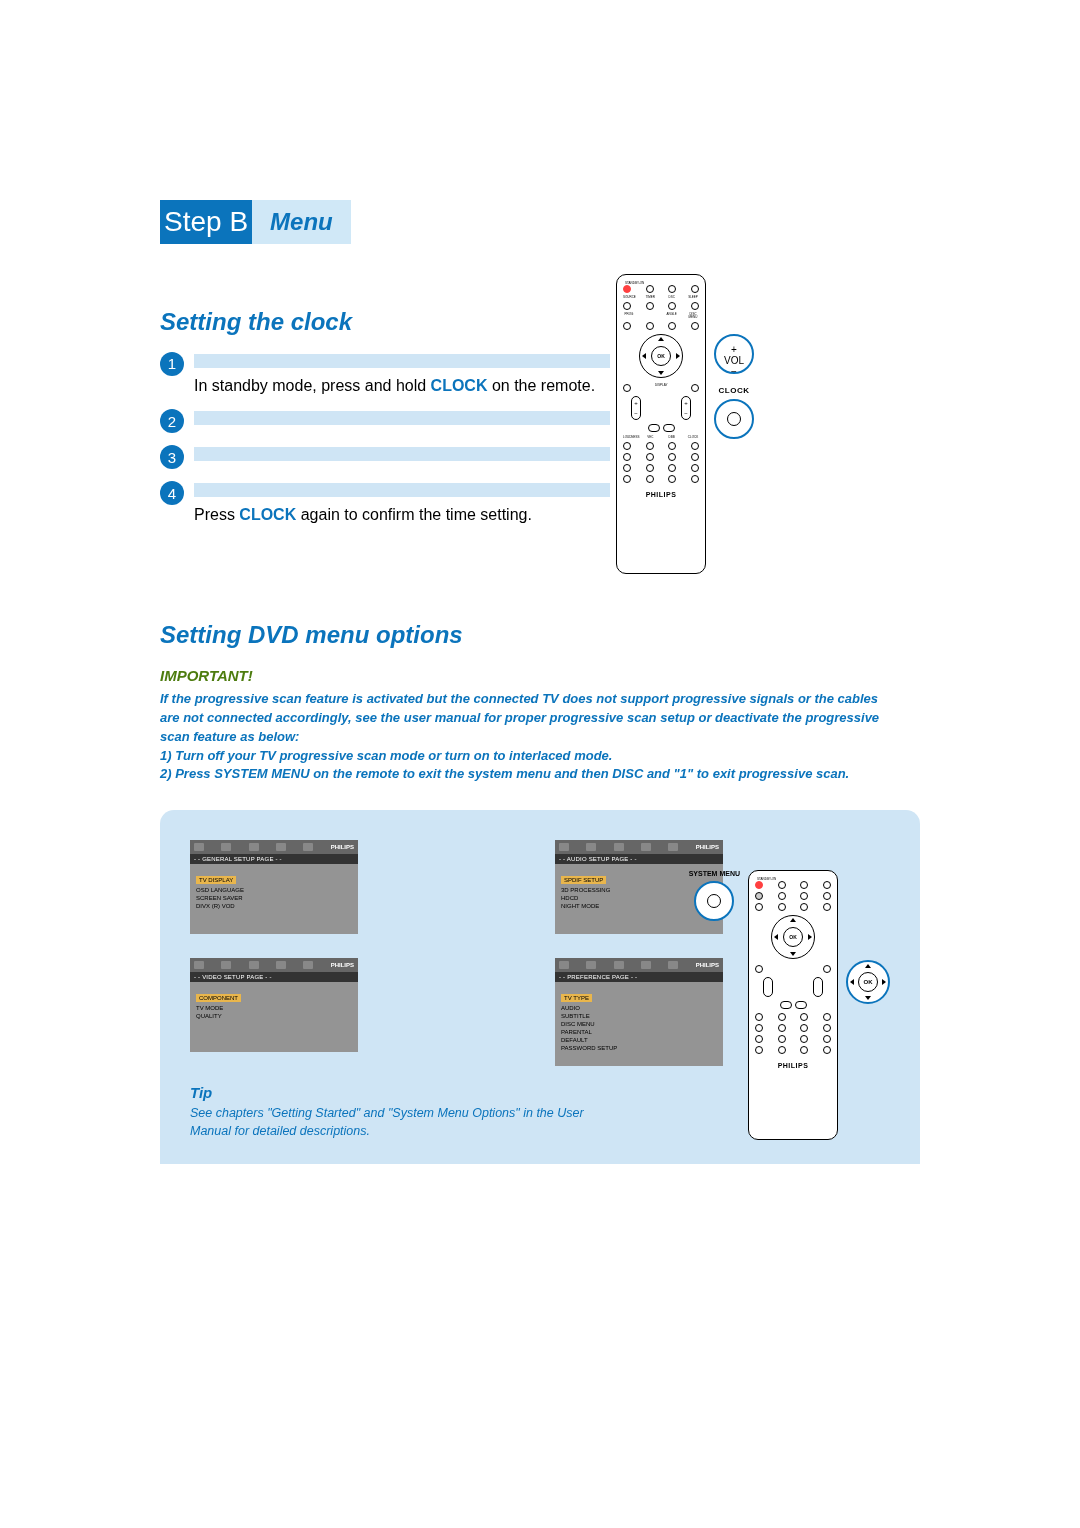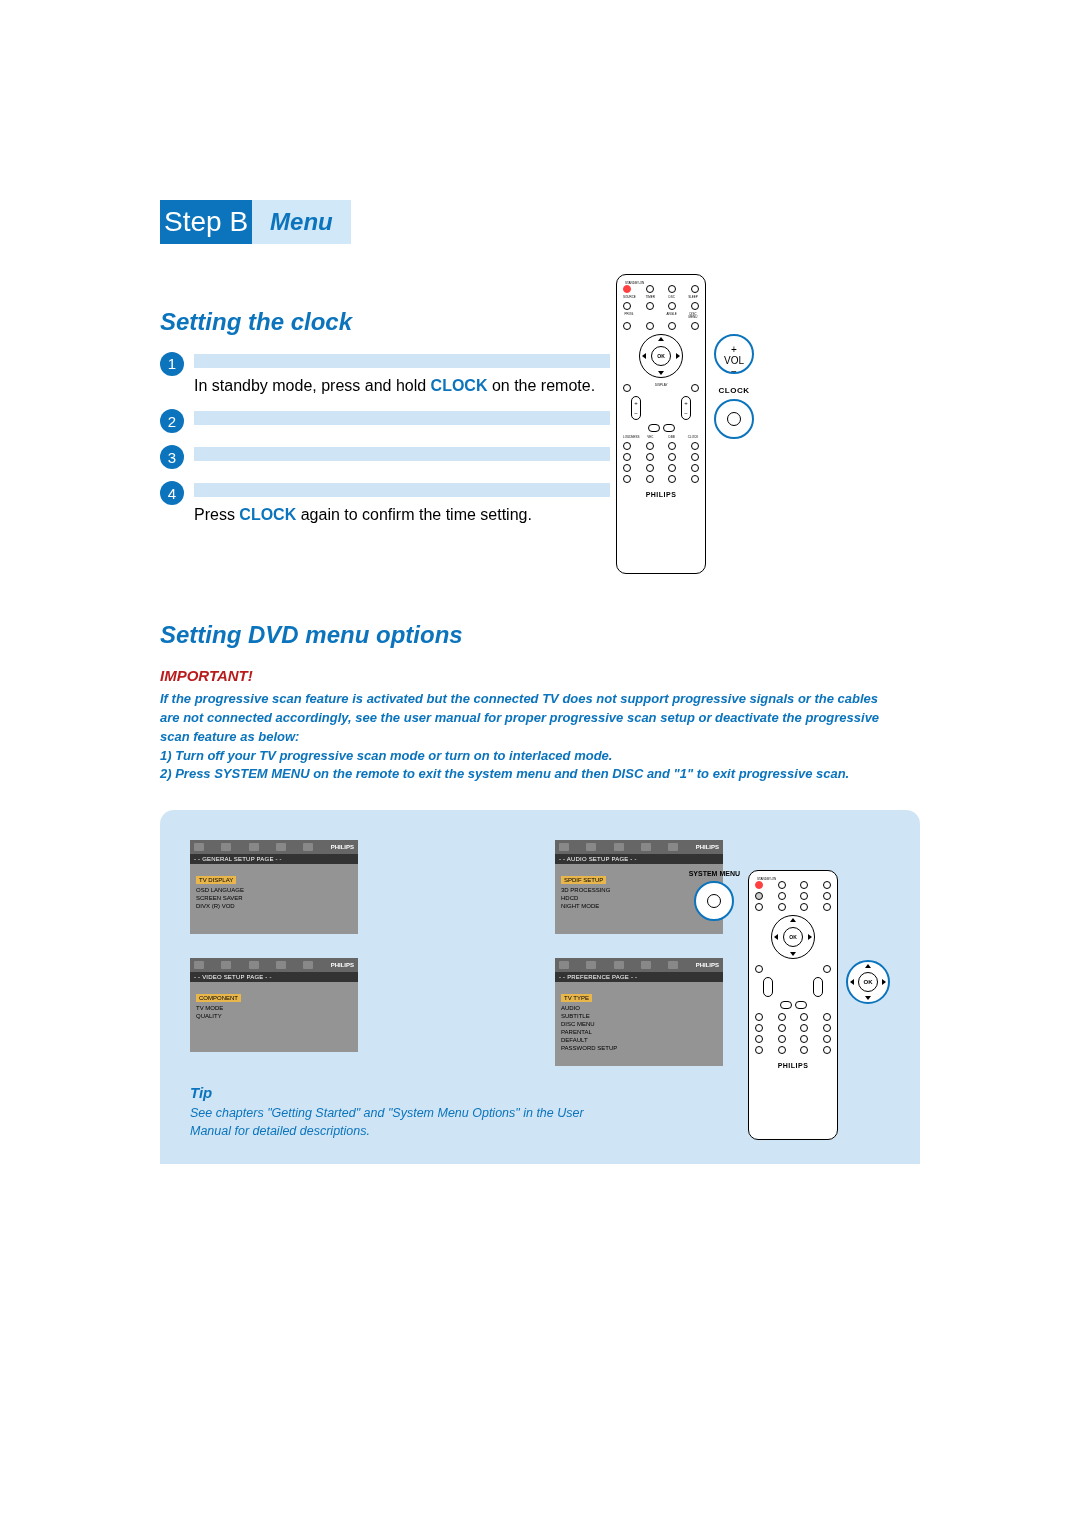--- a/index.html
+++ b/index.html
@@ -36,21 +36,21 @@
   .callout-box { display:flex; flex-direction:column; gap:12px; margin-top:60px; }
   .call-circle { width:40px; height:40px; border:2px solid #0b74bc; border-radius:50%; background:#fff; position:relative; display:flex; flex-direction:column; align-items:center; justify-content:space-between; padding:8px 0; }
   .call-circle span { font-size:10px; color:#000; }
   .call-label { font-size:6px; color:#000; text-align:center; }
   .clock-call { display:flex; flex-direction:column; align-items:center; }
   .clock-circle { width:40px; height:40px; border:2px solid #0b74bc; border-radius:50%; background:#fff; display:flex; align-items:center; justify-content:center; margin-top:4px; }
   .clock-inner { width:14px; height:14px; border:1px solid #000; border-radius:50%; }
   .philips { font-size:7px; font-weight:bold; text-align:center; letter-spacing:0.5px; margin-top:8px; }
   
   .important-block { margin-top:47px; }
-  .important-hdr { color:#b91c1c; font-style:italic; font-weight:bold; font-size:15px; margin-bottom:6px; }
+  .important-hdr { color:#4d7c0f; font-style:italic; font-weight:bold; font-size:15px; margin-bottom:6px; }
   .important-text { color:#0b74bc; font-style:italic; font-weight:bold; font-size:13px; line-height:1.45; max-width:720px; }
   .panel-wrap { background:#cfe5f5; border-radius:14px 14px 0 0; padding:30px 30px 24px 30px; margin-top:26px; display:flex; gap:30px; position:relative; }
   .menus { display:grid; grid-template-columns:1fr 1fr; gap:24px 30px; }
   .menu-box { width:168px; }
   .menu-top { background:#666; height:14px; display:flex; align-items:center; justify-content:space-between; padding:0 4px; }
   .menu-top .mi { width:10px; height:8px; background:#888; border-radius:1px; }
   .menu-brand { font-size:6px; font-weight:bold; color:#fff; }
   .menu-title-row { background:#333; color:#fff; font-size:6px; padding:2px 4px; letter-spacing:0.2px; }
   .menu-body { background:#949494; padding:4px 6px 14px 6px; min-height:70px; }
   .menu-item { font-size:6px; color:#000; padding:1px 0; }

